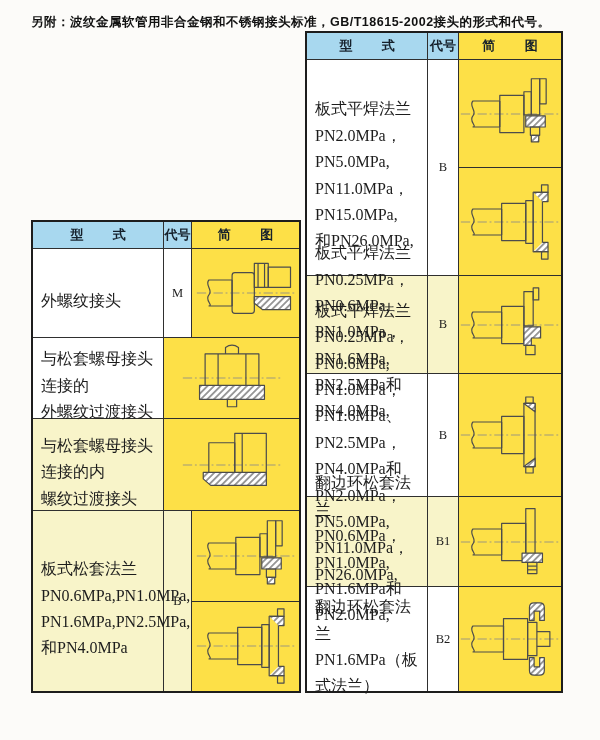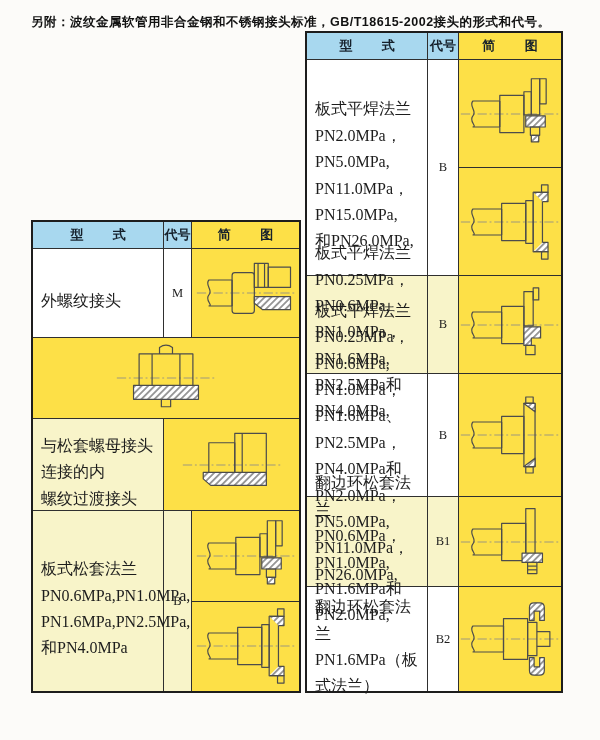--- a/index.html
+++ b/index.html
@@ -75,20 +75,22 @@
               <line x1="75" y1="10" x2="75" y2="36" stroke="#4c4c4c" stroke-width="1.3" fill="none" stroke-linejoin="round"></line>
               <rect x="79" y="14" width="24" height="22" stroke="#4c4c4c" stroke-width="1.3" fill="none" stroke-linejoin="round"></rect>
               <path d="M64 46 h39 v14 h-30 l-9 -7 z" fill="url(#hatchp)" stroke="#4c4c4c" stroke-width="1.3" stroke-linejoin="round"></path>
             </svg>
           </div>
         </div>
     </div>
 
 
     <div class="row" style="height:81px">
+      <div class="cell c-type">与松套螺母接头连接的
+外螺纹过渡接头</div>
       <div class="cell c-diag">
           <div class="dcell">
             <svg viewBox="0 0 110 84" width="102" height="78">
               <line x1="2" y1="42" x2="108" y2="42" stroke="#8a8a8a" stroke-width="0.9" stroke-dasharray="10 3 2 3"></line>
               <rect x="26" y="16" width="58" height="46" stroke="#4c4c4c" stroke-width="1.3" fill="none" stroke-linejoin="round"></rect>
               <line x1="40" y1="16" x2="40" y2="62" stroke="#4c4c4c" stroke-width="1.3" fill="none" stroke-linejoin="round"></line>
               <line x1="70" y1="16" x2="70" y2="62" stroke="#4c4c4c" stroke-width="1.3" fill="none" stroke-linejoin="round"></line>
               <path d="M48 16 v-7 q7 -5 14 0 v7" stroke="#4c4c4c" stroke-width="1.3" fill="none" stroke-linejoin="round"></path>
               <rect x="20" y="50" width="70" height="15" fill="url(#hatchp)" stroke="#4c4c4c" stroke-width="1.3" stroke-linejoin="round"></rect>
               <path d="M50 65 v8 h10 v-8" stroke="#4c4c4c" stroke-width="1.3" fill="none" stroke-linejoin="round"></path>

